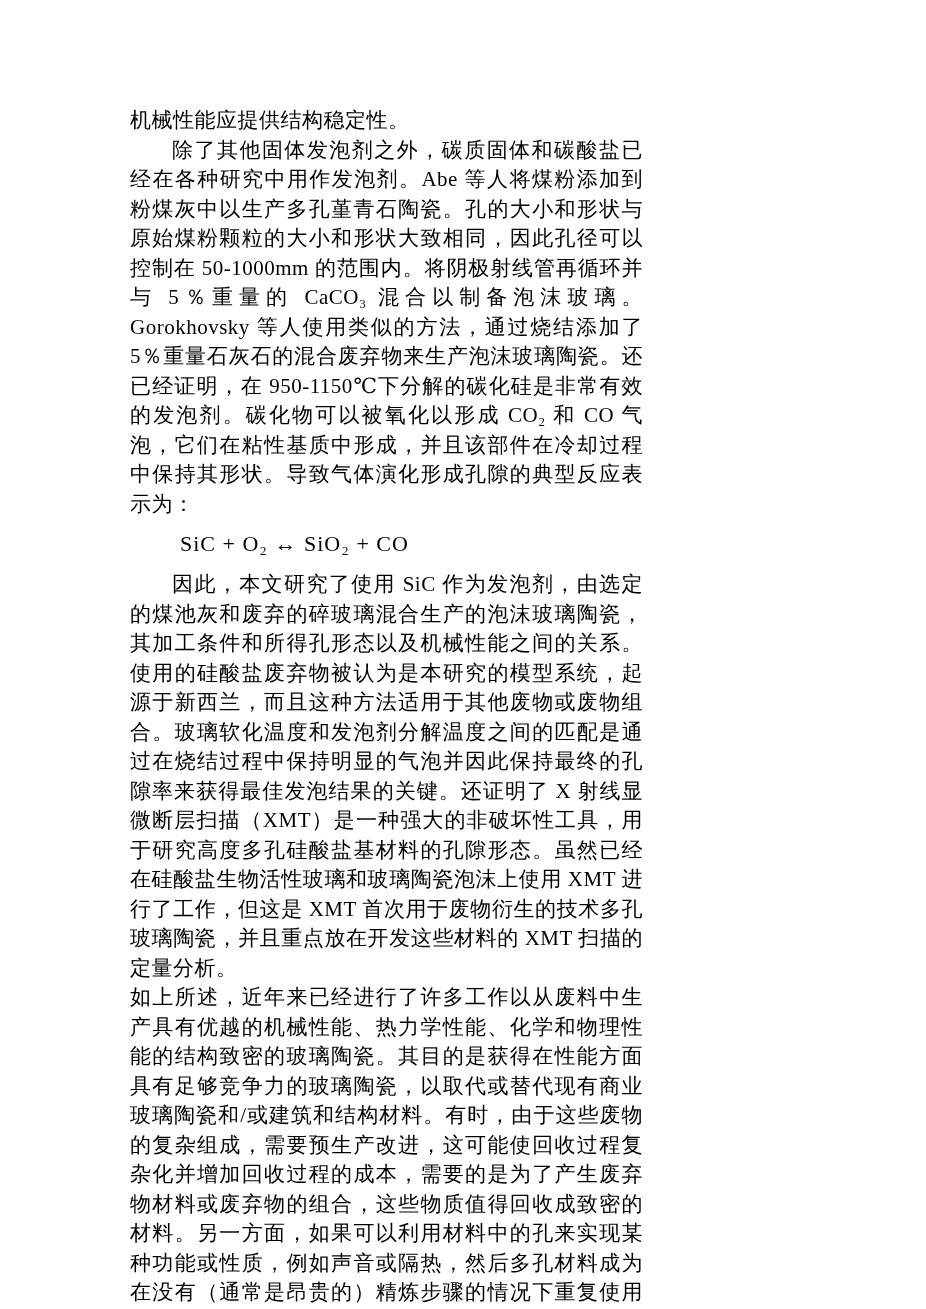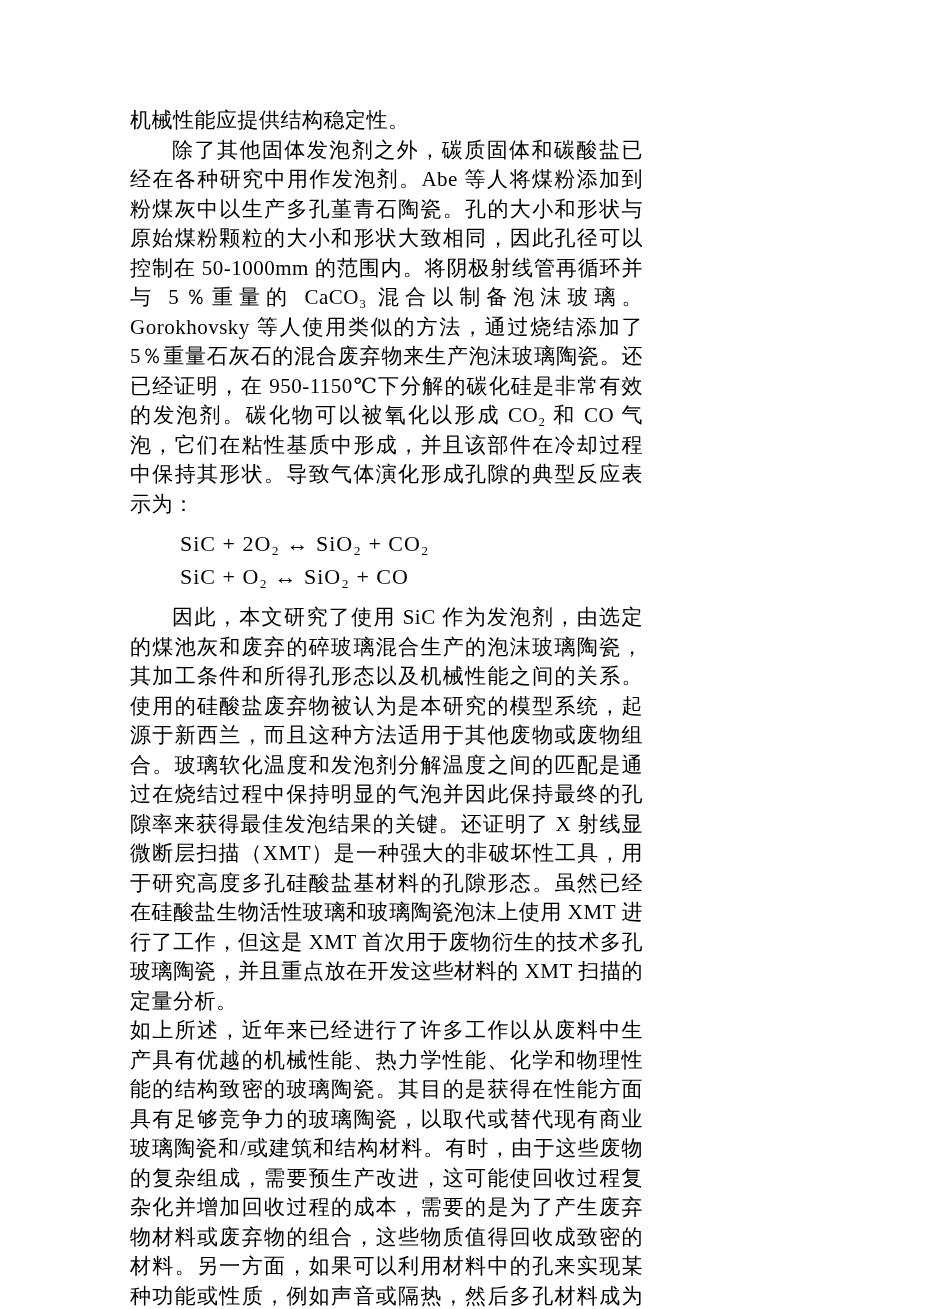--- a/index.html
+++ b/index.html
@@ -57,21 +57,20 @@
 </head>
 <body>
 
 <div class="page">
 
   <p class="para">机械性能应提供结构稳定性。</p>
 
   <p class="para indent">除了其他固体发泡剂之外，碳质固体和碳酸盐已经在各种研究中用作发泡剂。Abe 等人将煤粉添加到粉煤灰中以生产多孔堇青石陶瓷。孔的大小和形状与原始煤粉颗粒的大小和形状大致相同，因此孔径可以控制在 50-1000mm 的范围内。将阴极射线管再循环并与 5％重量的 CaCO₃ 混合以制备泡沫玻璃。Gorokhovsky 等人使用类似的方法，通过烧结添加了 5％重量石灰石的混合废弃物来生产泡沫玻璃陶瓷。还已经证明，在 950-1150℃下分解的碳化硅是非常有效的发泡剂。碳化物可以被氧化以形成 CO₂ 和 CO 气泡，它们在粘性基质中形成，并且该部件在冷却过程中保持其形状。导致气体演化形成孔隙的典型反应表示为：</p>
 
   <div class="equation-block">
-    <p class="equation">SiC + 2O₂ ↔ SiO₂ + CO₂</p>
     <p class="equation">SiC + O₂ ↔ SiO₂ + CO</p>
   </div>
 
   <p class="para indent">因此，本文研究了使用 SiC 作为发泡剂，由选定的煤池灰和废弃的碎玻璃混合生产的泡沫玻璃陶瓷，其加工条件和所得孔形态以及机械性能之间的关系。使用的硅酸盐废弃物被认为是本研究的模型系统，起源于新西兰，而且这种方法适用于其他废物或废物组合。玻璃软化温度和发泡剂分解温度之间的匹配是通过在烧结过程中保持明显的气泡并因此保持最终的孔隙率来获得最佳发泡结果的关键。还证明了 X 射线显微断层扫描（XMT）是一种强大的非破坏性工具，用于研究高度多孔硅酸盐基材料的孔隙形态。虽然已经在硅酸盐生物活性玻璃和玻璃陶瓷泡沫上使用 XMT 进行了工作，但这是 XMT 首次用于废物衍生的技术多孔玻璃陶瓷，并且重点放在开发这些材料的 XMT 扫描的定量分析。</p>
 
   <p class="para">如上所述，近年来已经进行了许多工作以从废料中生产具有优越的机械性能、热力学性能、化学和物理性能的结构致密的玻璃陶瓷。其目的是获得在性能方面具有足够竞争力的玻璃陶瓷，以取代或替代现有商业玻璃陶瓷和/或建筑和结构材料。有时，由于这些废物的复杂组成，需要预生产改进，这可能使回收过程复杂化并增加回收过程的成本，需要的是为了产生废弃物材料或废弃物的组合，这些物质值得回收成致密的材料。另一方面，如果可以利用材料中的孔来实现某种功能或性质，例如声音或隔热，然后多孔材料成为在没有（通常是昂贵的）精炼步骤的情况下重复使用废弃物的可行选择。目前的研究不仅应证明在发泡玻璃陶瓷生产中重复使用硅酸盐废料是可行的，还应证实所选加工方法的多功能性，这种方法应适用于许多不同类型的工业废物，并对参数进行微调，例如化学成分、发泡剂的种类和数量以及热处理过程中的变量。</p>
 
   <h1 class="h1">实验步骤</h1>
 
   <h2 class="h2">原料</h2>

